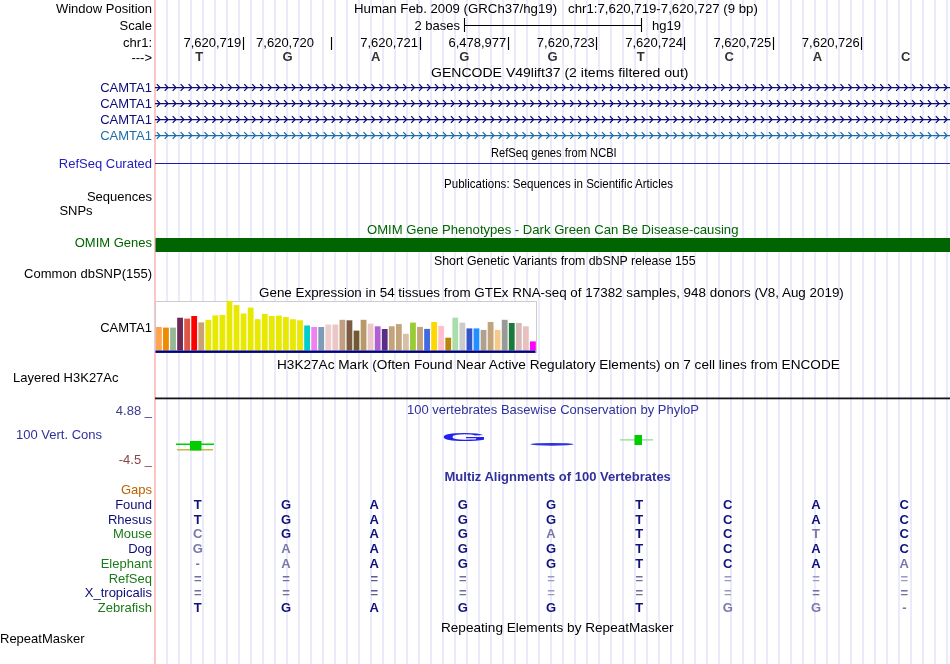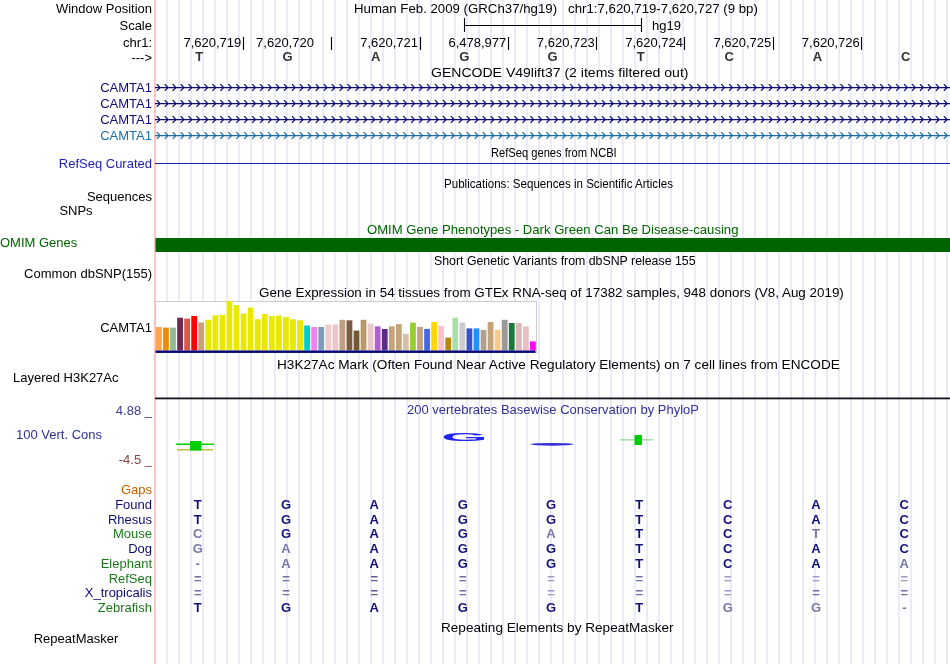--- a/index.html
+++ b/index.html
@@ -556,20 +556,21 @@
 <g transform="translate(464.5,437.6) scale(4.6,0.82)">
         <text x="0" y="0" text-anchor="middle" font-family="Liberation Sans,sans-serif" font-size="13px" font-weight="bold" fill="#2222ee" dominant-baseline="middle" dy="1">G</text>
       </g>
 <ellipse cx="552" cy="444.3" rx="21.5" ry="1.4" fill="#3333dd"></ellipse>
 <line x1="620" y1="439.8" x2="653" y2="439.8" stroke="#8fd88f" stroke-width="1.2"></line>
 <rect x="634.5" y="435" width="7.5" height="10" fill="#00cc00"></rect>
 </svg>
 <div style="position:absolute;left:0;top:2px;width:152px;text-align:right;color:#000;white-space:pre">Window Position</div>
 <div style="position:absolute;left:354px;top:2px;color:#000;white-space:pre;transform-origin:0 50%;transform:scaleX(1.018)">Human Feb. 2009 (GRCh37/hg19)&nbsp;&nbsp;&nbsp;chr1:7,620,719-7,620,727 (9 bp)</div>
 <div style="position:absolute;left:0;top:19px;width:152px;text-align:right;color:#000;white-space:pre">Scale</div>
+<div style="position:absolute;left:0;top:19px;width:460px;text-align:right">2 bases</div>
 <div style="position:absolute;left:652px;top:19px;color:#000;white-space:pre">hg19</div>
 <div style="position:absolute;left:153.3px;top:36px;width:88px;text-align:right">7,620,719</div>
 <div style="position:absolute;left:241px;top:36px;width:88px;text-align:center">7,620,720</div>
 <div style="position:absolute;left:330.0px;top:36px;width:88px;text-align:right">7,620,721</div>
 <div style="position:absolute;left:418.3px;top:36px;width:88px;text-align:right">6,478,977</div>
 <div style="position:absolute;left:506.7px;top:36px;width:88px;text-align:right">7,620,723</div>
 <div style="position:absolute;left:595.0px;top:36px;width:88px;text-align:right">7,620,724</div>
 <div style="position:absolute;left:683.3px;top:36px;width:88px;text-align:right">7,620,725</div>
 <div style="position:absolute;left:771.7px;top:36px;width:88px;text-align:right">7,620,726</div>
 <div style="position:absolute;left:0;top:36px;width:152px;text-align:right;color:#000;white-space:pre">chr1:</div>
@@ -587,31 +588,32 @@
 <div style="position:absolute;left:0;top:81px;width:152px;text-align:right;color:#0c0c78;white-space:pre">CAMTA1</div>
 <div style="position:absolute;left:0;top:97px;width:152px;text-align:right;color:#0c0c78;white-space:pre">CAMTA1</div>
 <div style="position:absolute;left:0;top:113px;width:152px;text-align:right;color:#0c0c78;white-space:pre">CAMTA1</div>
 <div style="position:absolute;left:0;top:129px;width:152px;text-align:right;color:#1b6ea8;white-space:pre">CAMTA1</div>
 <div style="position:absolute;left:490.5px;top:146px;color:#000;white-space:pre;transform-origin:0 50%;transform:scaleX(0.857)">RefSeq genes from NCBI</div>
 <div style="position:absolute;left:0;top:156.5px;width:152px;text-align:right;color:#2222bb;white-space:pre">RefSeq Curated</div>
 <div style="position:absolute;left:444px;top:176.5px;color:#000;white-space:pre;transform-origin:0 50%;transform:scaleX(0.89)">Publications: Sequences in Scientific Articles</div>
 <div style="position:absolute;left:0;top:189.5px;width:152px;text-align:right;color:#000;white-space:pre">Sequences</div>
 <div style="position:absolute;left:0;top:204px;width:152px;text-align:center;color:#000;white-space:pre">SNPs</div>
 <div style="position:absolute;left:367.3px;top:223px;color:#006400;white-space:pre;transform-origin:0 50%;transform:scaleX(1.008)">OMIM Gene Phenotypes - Dark Green Can Be Disease-causing</div>
-<div style="position:absolute;left:0;top:236px;width:152px;text-align:left;color:#006400;white-space:pre">OMIM Genes</div>
+<div style="position:absolute;left:0;top:236px;width:152px;text-align:right;color:#006400;white-space:pre">OMIM Genes</div>
 <div style="position:absolute;left:434px;top:253.5px;color:#000;white-space:pre;transform-origin:0 50%;transform:scaleX(0.949)">Short Genetic Variants from dbSNP release 155</div>
 <div style="position:absolute;left:0;top:266.5px;width:152px;text-align:right;color:#000;white-space:pre">Common dbSNP(155)</div>
 <div style="position:absolute;left:258.6px;top:285.5px;color:#000;white-space:pre;transform-origin:0 50%;transform:scaleX(1.031)">Gene Expression in 54 tissues from GTEx RNA-seq of 17382 samples, 948 donors (V8, Aug 2019)</div>
 <div style="position:absolute;left:0;top:321px;width:152px;text-align:right;color:#000;white-space:pre">CAMTA1</div>
 <div style="position:absolute;left:277px;top:357.5px;color:#000;white-space:pre;transform-origin:0 50%;transform:scaleX(1.047)">H3K27Ac Mark (Often Found Near Active Regulatory Elements) on 7 cell lines from ENCODE</div>
 <div style="position:absolute;left:13px;top:371px;color:#000;white-space:pre">Layered H3K27Ac</div>
-<div style="position:absolute;left:407px;top:402.5px;color:#30309c;white-space:pre;transform-origin:0 50%;transform:scaleX(1.0)">200 vertebrates Basewise Conservation by PhyloP</div>
+<div style="position:absolute;left:407px;top:402.5px;color:#30309c;white-space:pre;transform-origin:0 50%;transform:scaleX(1.0)">100 vertebrates Basewise Conservation by PhyloP</div>
 <div style="position:absolute;left:0;top:403.5px;width:152px;text-align:right;color:#3c3c8c;white-space:pre">4.88 _</div>
 <div style="position:absolute;left:16px;top:427.5px;color:#30309c;white-space:pre">100 Vert. Cons</div>
 <div style="position:absolute;left:0;top:452.5px;width:152px;text-align:right;color:#8e4444;white-space:pre">-4.5 _</div>
+<div style="position:absolute;left:444.5px;top:469.5px;color:#30309c;font-weight:bold;white-space:pre;transform-origin:0 50%;transform:scaleX(1.0)">Multiz Alignments of 100 Vertebrates</div>
 <div style="position:absolute;left:0;top:483.0px;width:152px;text-align:right;color:#c06000;white-space:pre">Gaps</div>
 <div style="position:absolute;left:0;top:497.5px;width:152px;text-align:right;color:#0c0c78;white-space:pre">Found</div>
 <div style="position:absolute;left:153.7px;top:497.5px;width:88px;text-align:center;font-weight:bold;color:#11117e">T</div>
 <div style="position:absolute;left:242.0px;top:497.5px;width:88px;text-align:center;font-weight:bold;color:#11117e">G</div>
 <div style="position:absolute;left:330.3px;top:497.5px;width:88px;text-align:center;font-weight:bold;color:#11117e">A</div>
 <div style="position:absolute;left:418.7px;top:497.5px;width:88px;text-align:center;font-weight:bold;color:#11117e">G</div>
 <div style="position:absolute;left:507.0px;top:497.5px;width:88px;text-align:center;font-weight:bold;color:#11117e">G</div>
 <div style="position:absolute;left:595.3px;top:497.5px;width:88px;text-align:center;font-weight:bold;color:#11117e">T</div>
 <div style="position:absolute;left:683.7px;top:497.5px;width:88px;text-align:center;font-weight:bold;color:#11117e">C</div>
 <div style="position:absolute;left:772.0px;top:497.5px;width:88px;text-align:center;font-weight:bold;color:#11117e">A</div>
@@ -680,13 +682,13 @@
 <div style="position:absolute;left:153.7px;top:601.0px;width:88px;text-align:center;font-weight:bold;color:#11117e">T</div>
 <div style="position:absolute;left:242.0px;top:601.0px;width:88px;text-align:center;font-weight:bold;color:#11117e">G</div>
 <div style="position:absolute;left:330.3px;top:601.0px;width:88px;text-align:center;font-weight:bold;color:#11117e">A</div>
 <div style="position:absolute;left:418.7px;top:601.0px;width:88px;text-align:center;font-weight:bold;color:#11117e">G</div>
 <div style="position:absolute;left:507.0px;top:601.0px;width:88px;text-align:center;font-weight:bold;color:#11117e">G</div>
 <div style="position:absolute;left:595.3px;top:601.0px;width:88px;text-align:center;font-weight:bold;color:#11117e">T</div>
 <div style="position:absolute;left:683.7px;top:601.0px;width:88px;text-align:center;font-weight:bold;color:#7878ac">G</div>
 <div style="position:absolute;left:772.0px;top:601.0px;width:88px;text-align:center;font-weight:bold;color:#7878ac">G</div>
 <div style="position:absolute;left:860.3px;top:601.0px;width:88px;text-align:center;font-weight:bold;color:#7878ac">-</div>
 <div style="position:absolute;left:441px;top:621px;color:#000;white-space:pre;transform-origin:0 50%;transform:scaleX(1.045)">Repeating Elements by RepeatMasker</div>
-<div style="position:absolute;left:0;top:632px;width:152px;text-align:center;color:#000;white-space:pre">RepeatMasker</div>
+<div style="position:absolute;left:0;top:632px;width:152px;text-align:left;color:#000;white-space:pre">RepeatMasker</div>
 </div>
 </body></html>

